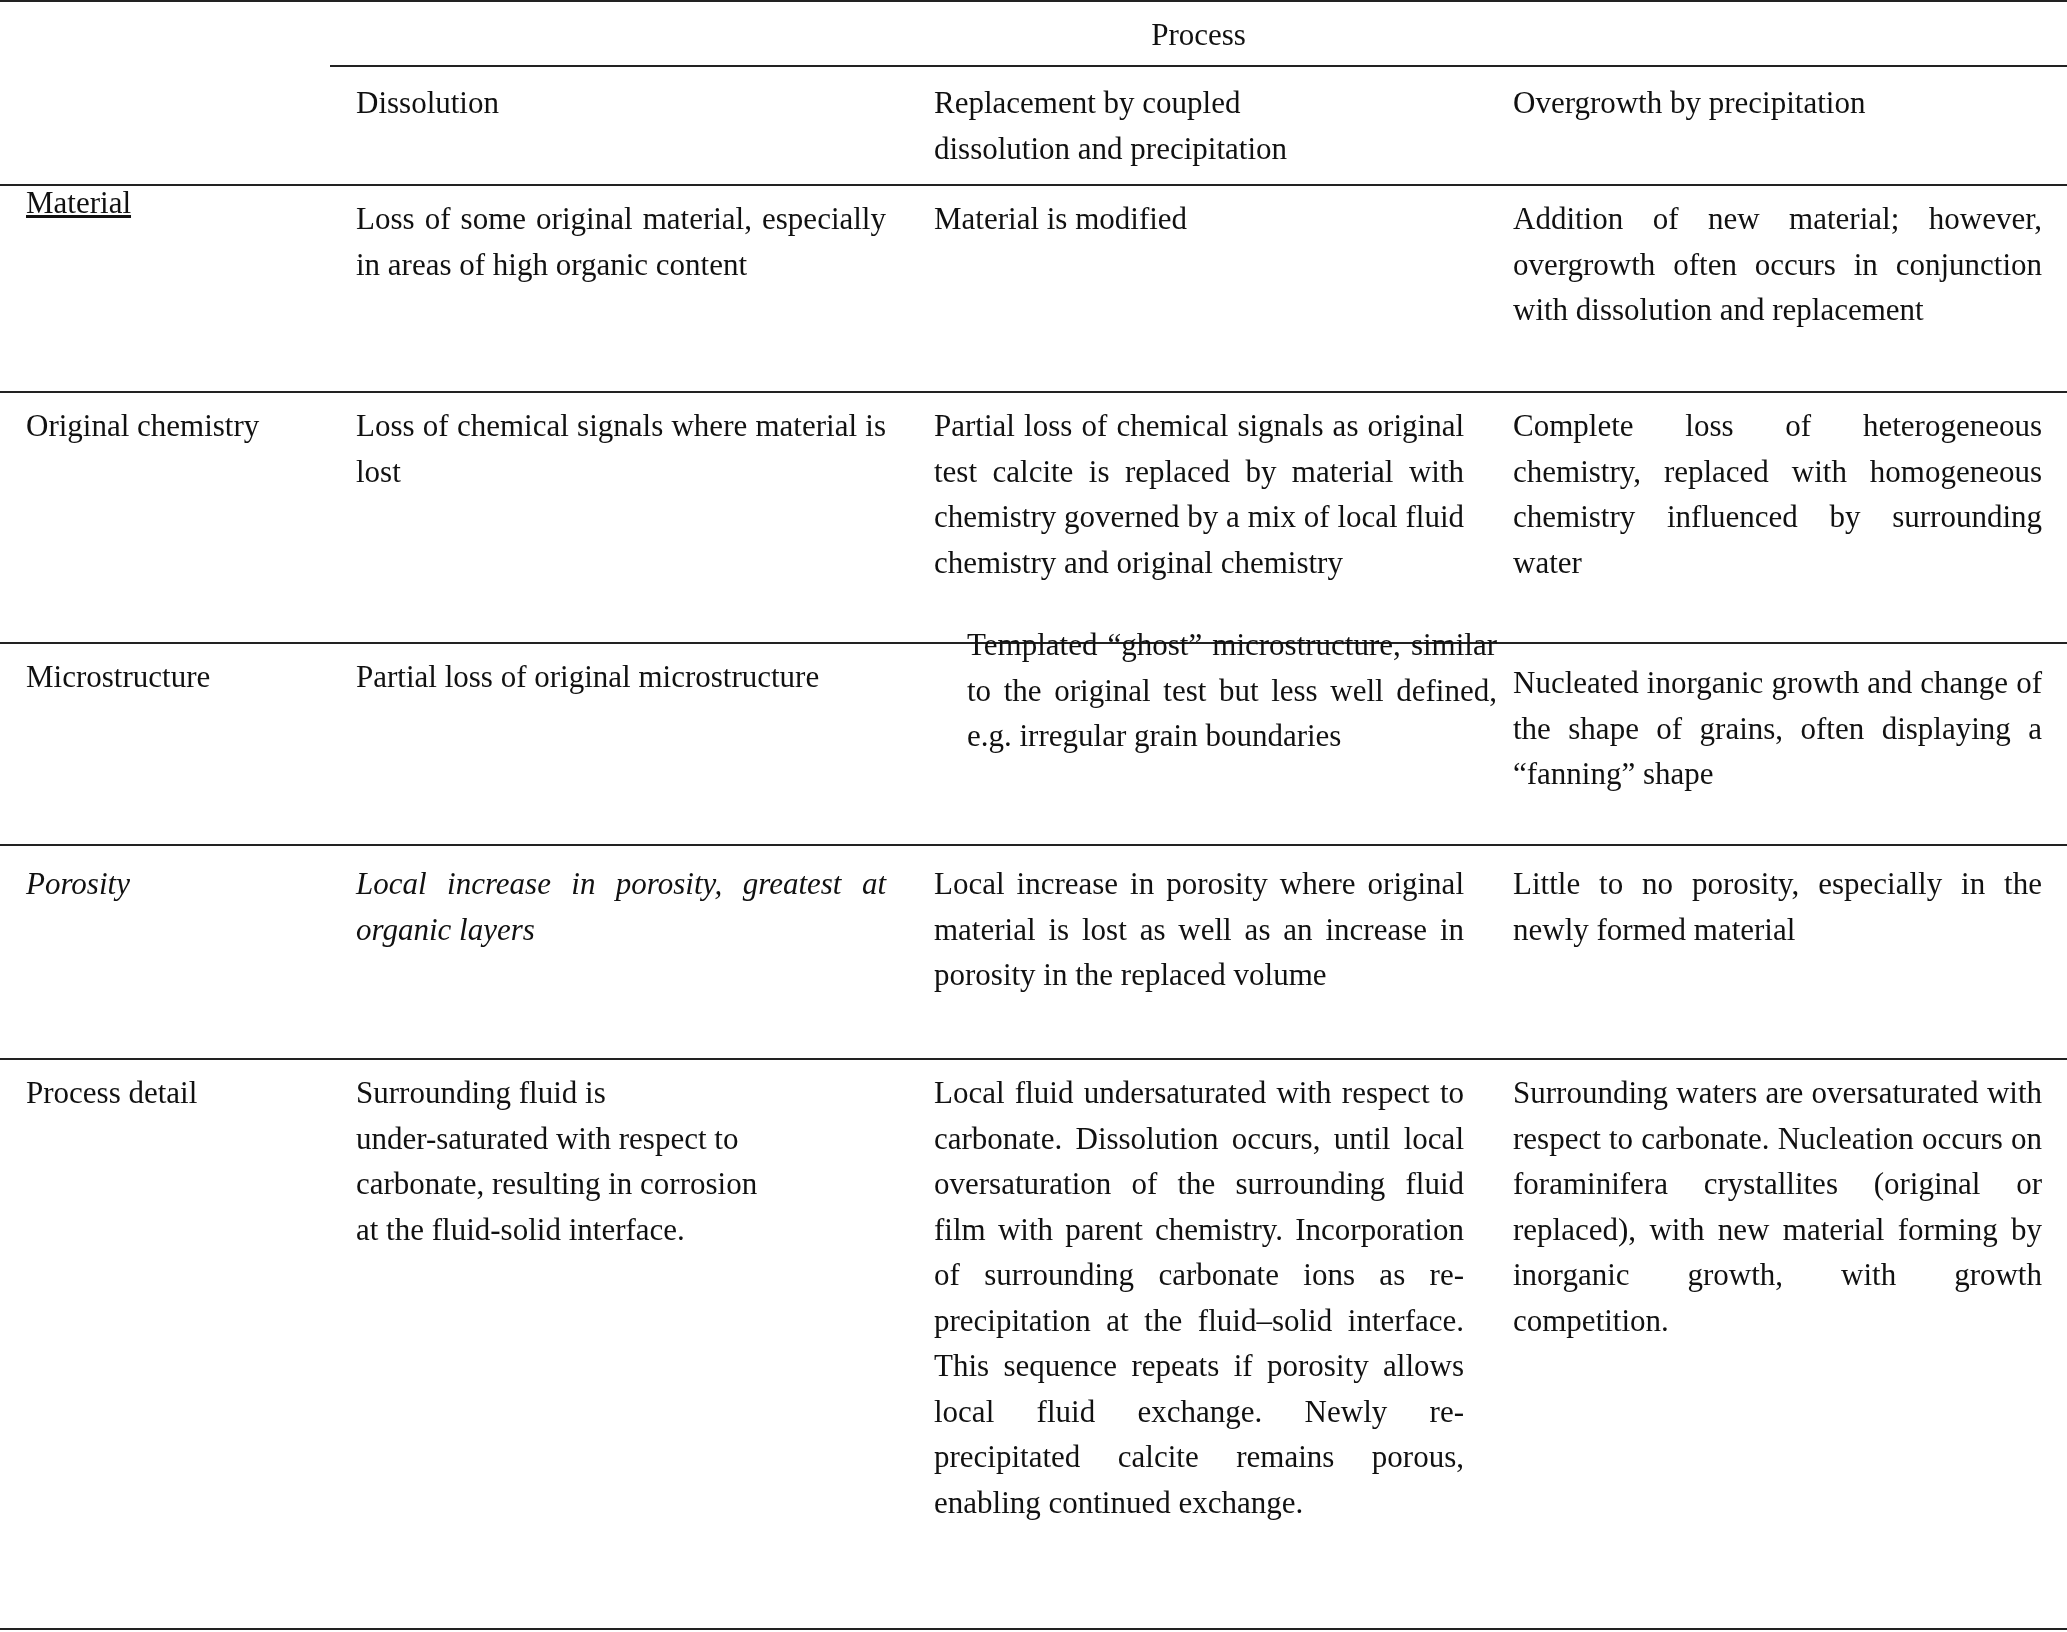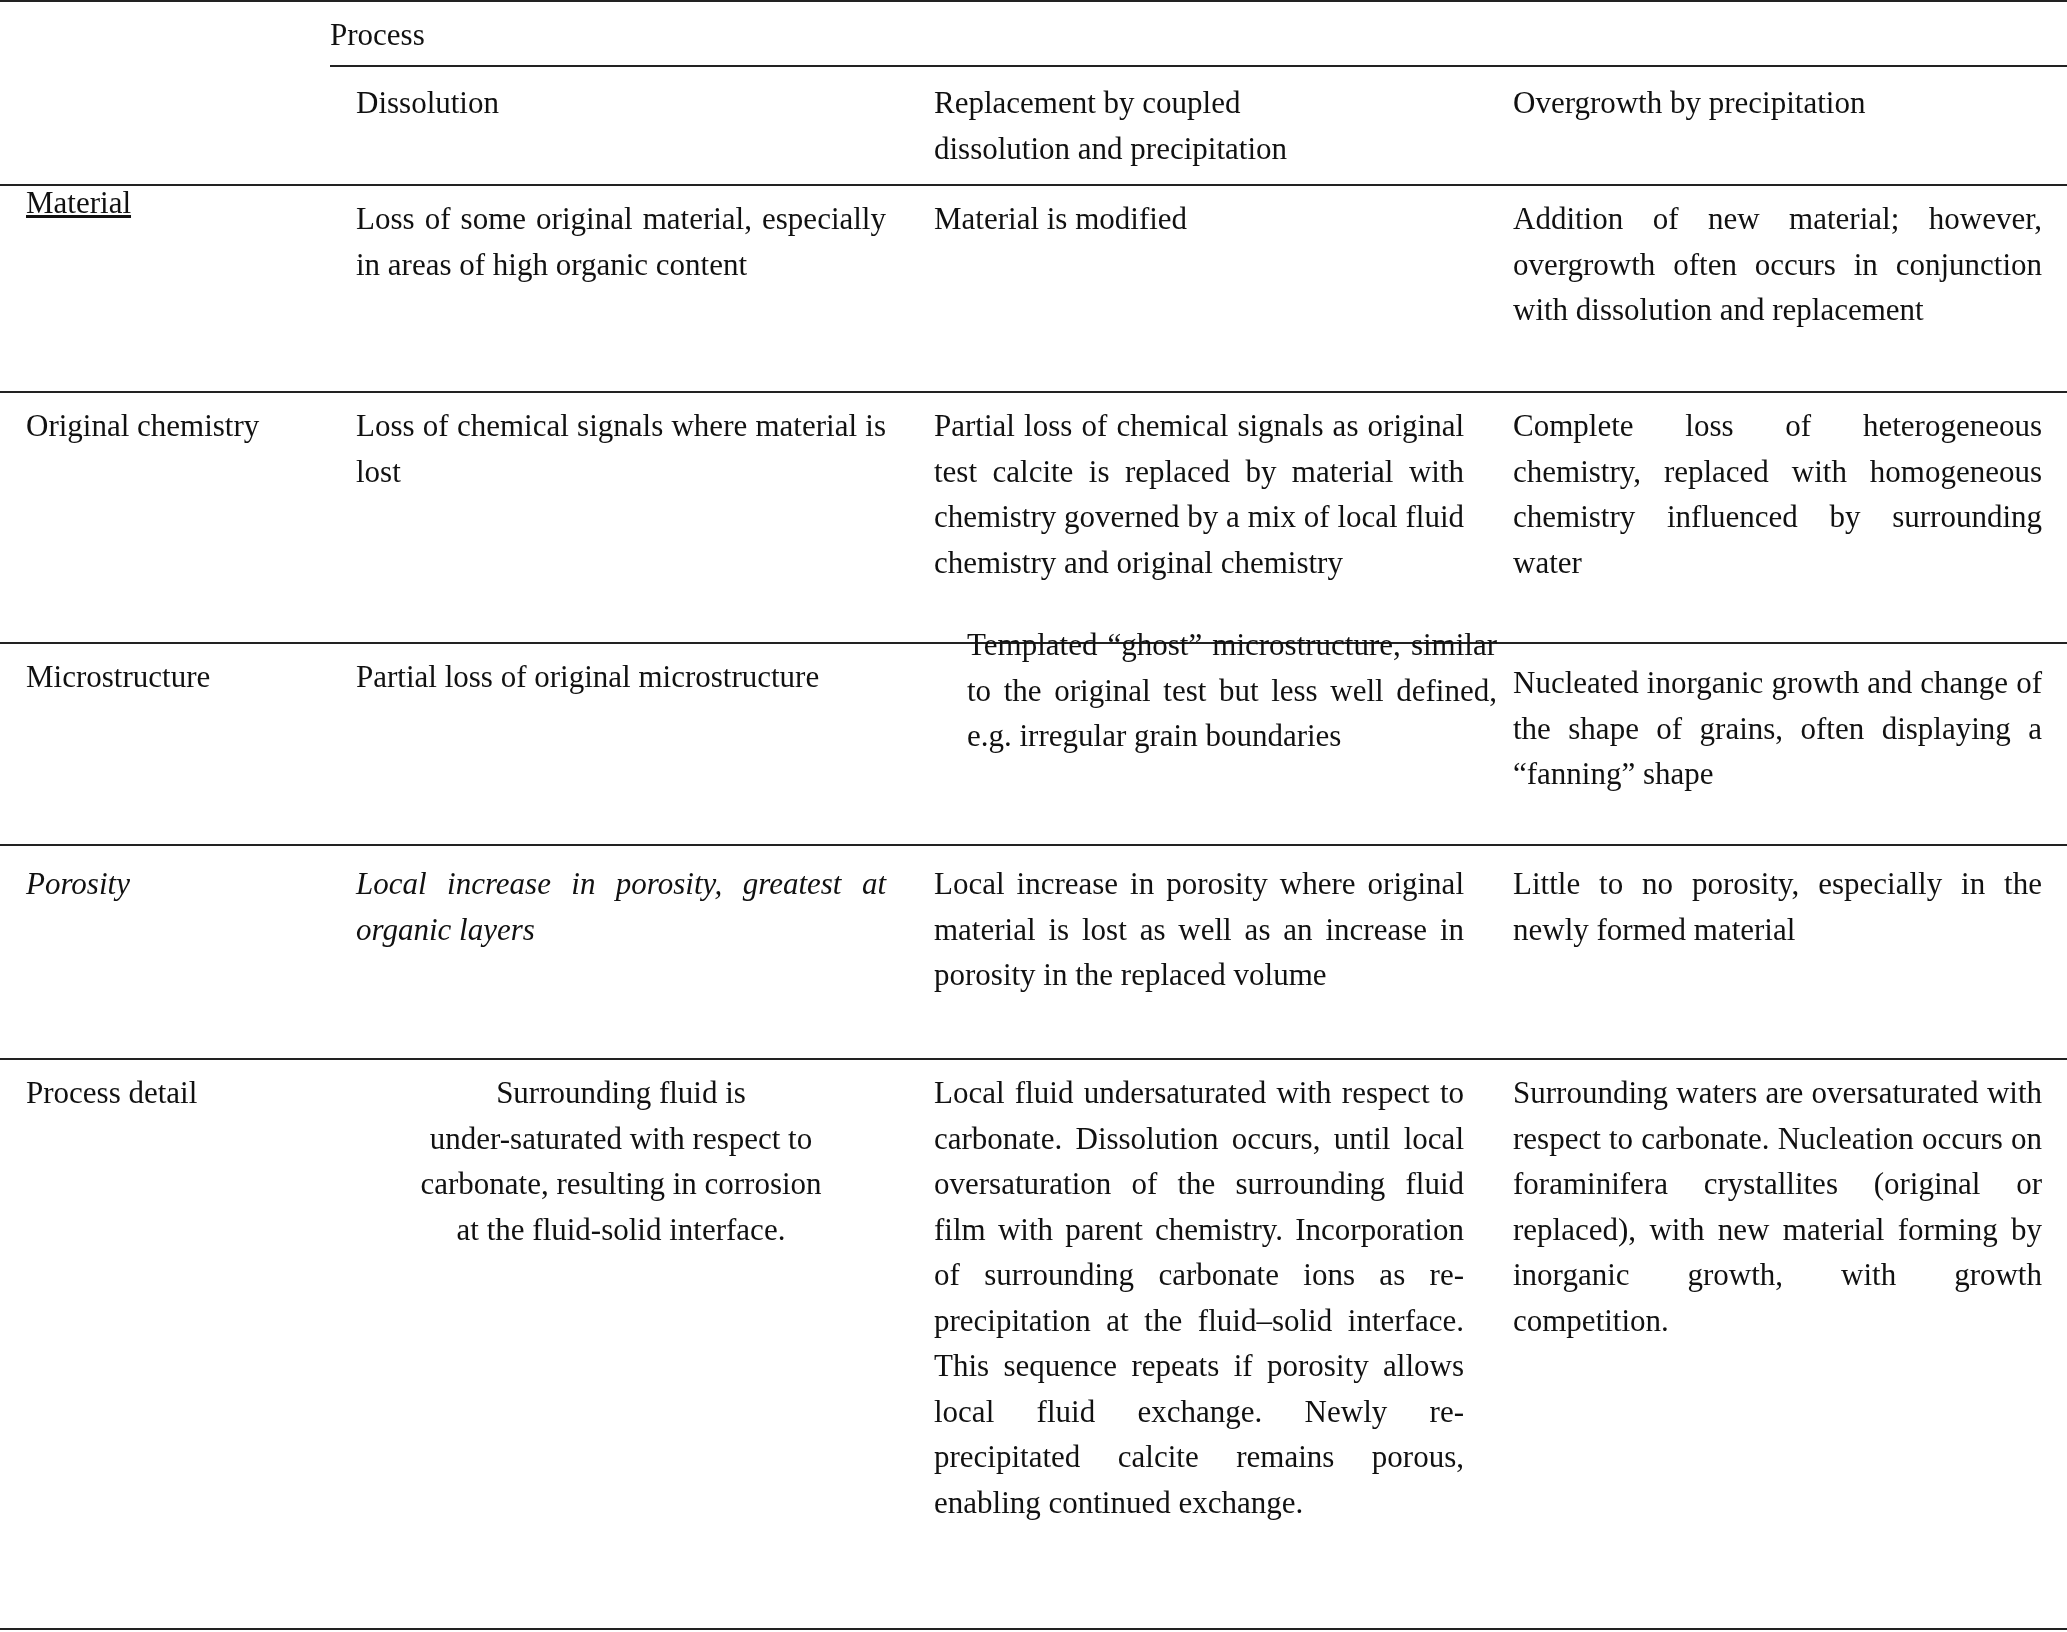--- a/index.html
+++ b/index.html
@@ -2,21 +2,21 @@
 <html><head>
 <meta charset="utf-8">
 <style>
   html, body { margin:0; padding:0; background:#fff; }
   body { width:2067px; height:1632px; position:relative; overflow:hidden;
          font-family:"Liberation Serif","DejaVu Serif",serif; color:#111; font-size:31px; line-height:45.5px; }
   .rule { position:absolute; left:0; right:0; height:2px; background:#222; }
   .rule.thin { height:1.5px; }
   .cell { position:absolute; }
   .just { text-align:justify; }
-  .head-process { position:absolute; top:12px; left:330px; right:0; }
+  .head-process { position:absolute; top:12px; left:330px; right:0; text-align:center; }
 </style>
 </head>
 <body>
 
 <div>
   <div class="rule" style="top:0px;"></div>
   <div class="head-process">Process</div>
   <div class="rule thin" style="top:65px;left:330px;"></div>
 
   <div class="cell" style="top:80px;left:356px;width:530px;white-space:pre-line;">Dissolution</div>
@@ -52,21 +52,21 @@
   <div>
     <div class="cell" style="top:861px;left:26px;font-style:italic;">Porosity</div>
     <div class="cell just" style="top:861px;left:356px;width:530px;font-style:italic;">Local increase in porosity, greatest at organic layers</div>
     <div class="cell just" style="top:861px;left:934px;width:530px;">Local increase in porosity where original material is lost as well as an increase in porosity in the replaced volume</div>
     <div class="cell just" style="top:861px;left:1513px;width:529px;">Little to no porosity, especially in the newly formed material</div>
   </div>
   <div class="rule thin" style="top:1058px;"></div>
 
   <div>
     <div class="cell" style="top:1070px;left:26px;">Process detail</div>
-    <div class="cell" style="top:1070px;left:356px;width:530px;white-space:pre-line;text-align:center;">Surrounding fluid is
+    <div class="cell" style="top:1070px;left:356px;width:530px;white-space:pre-line;">Surrounding fluid is
 under-saturated with respect to
 carbonate, resulting in corrosion
 at the fluid-solid interface.</div>
     <div class="cell just" style="top:1070px;left:934px;width:530px;">Local fluid undersaturated with respect to carbonate. Dissolution occurs, until local oversaturation of the surrounding fluid film with parent chemistry. Incorporation of surrounding carbonate ions as re-precipitation at the fluid–solid interface. This sequence repeats if porosity allows local fluid exchange. Newly re-precipitated calcite remains porous, enabling continued exchange.</div>
     <div class="cell just" style="top:1070px;left:1513px;width:529px;">Surrounding waters are oversaturated with respect to carbonate. Nucleation occurs on foraminifera crystallites (original or replaced), with new material forming by inorganic growth, with growth competition.</div>
   </div>
   <div class="rule" style="top:1628px;"></div>
 </div>
 
 </body></html>

